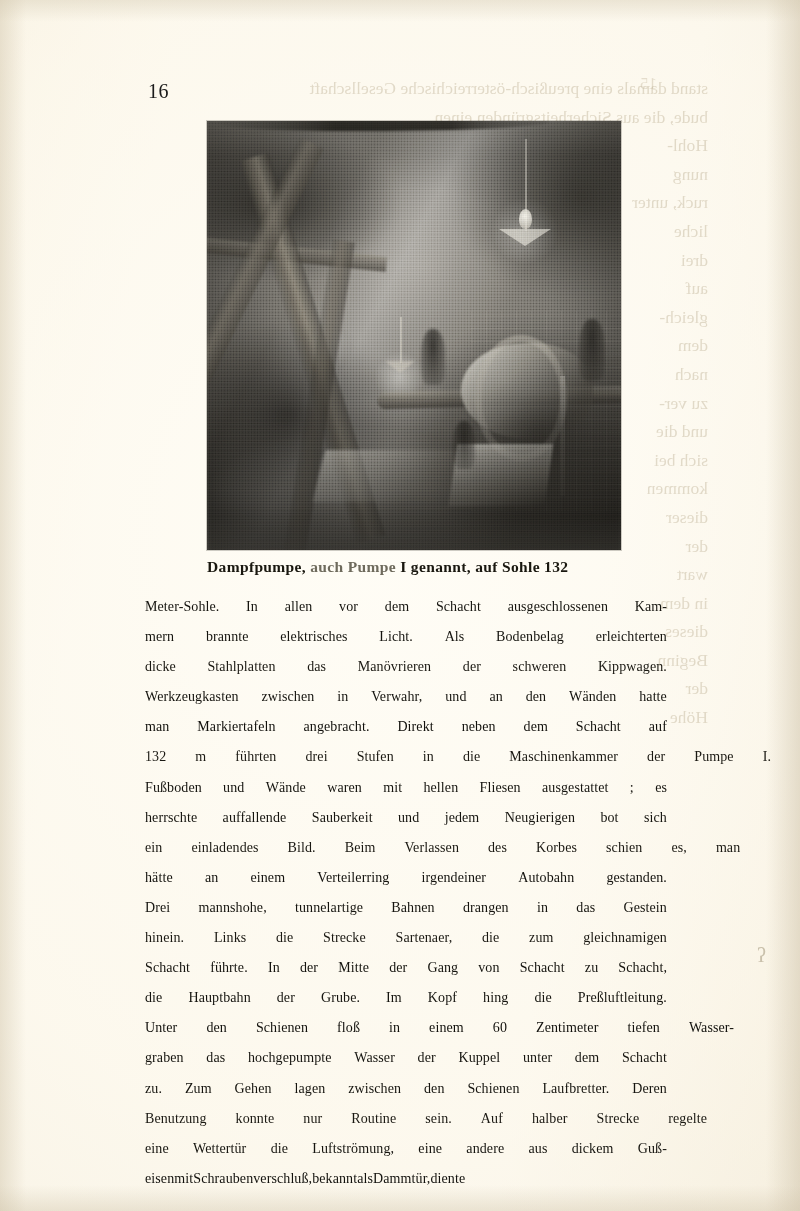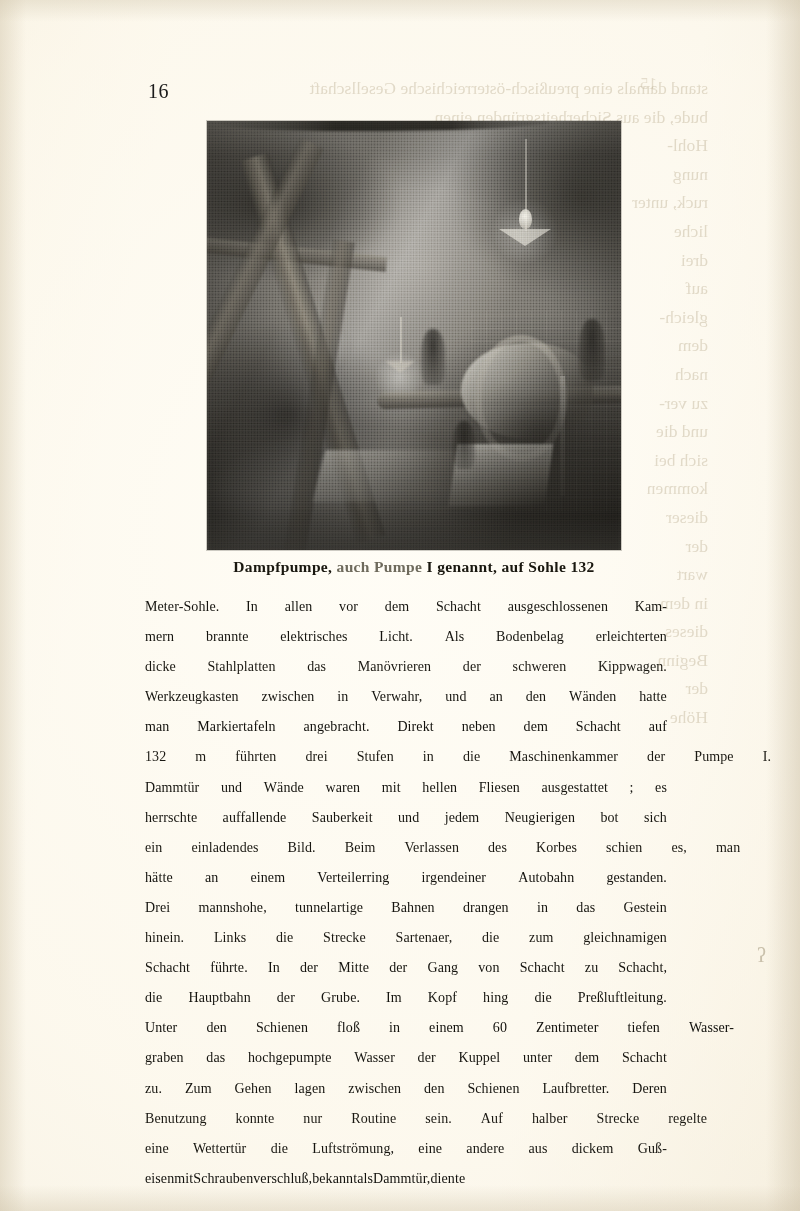--- a/index.html
+++ b/index.html
@@ -325,21 +325,21 @@
     inset: 0;
     background: linear-gradient(to bottom, rgba(253,249,238,0.10), rgba(253,249,238,0) 8%, rgba(253,249,238,0) 92%, rgba(253,249,238,0.08));
   }
 
   
   .caption {
     position: absolute;
     left: 207px;
     top: 558px;
     width: 414px;
-    text-align: center;
+    text-align: left;
     font-weight: bold;
     font-size: 15.5px;
     letter-spacing: 0.35px;
     color: #19170f;
     white-space: nowrap;
   }
   .caption .faded {
     color: #6e6a5c;
     font-weight: bold;
   }
@@ -524,21 +524,21 @@
         <span>drei</span>
         <span>Stufen</span>
         <span>in</span>
         <span>die</span>
         <span>Maschinenkammer</span>
         <span>der</span>
         <span>Pumpe</span>
         <span>I.</span>
       </div>
       <div class="ln">
-        <span>Dammtür</span>
+        <span>Fußboden</span>
         <span>und</span>
         <span>Wände</span>
         <span>waren</span>
         <span>mit</span>
         <span>hellen</span>
         <span>Fliesen</span>
         <span>ausgestattet</span>
         <span>;</span>
         <span>es</span>
       </div>

